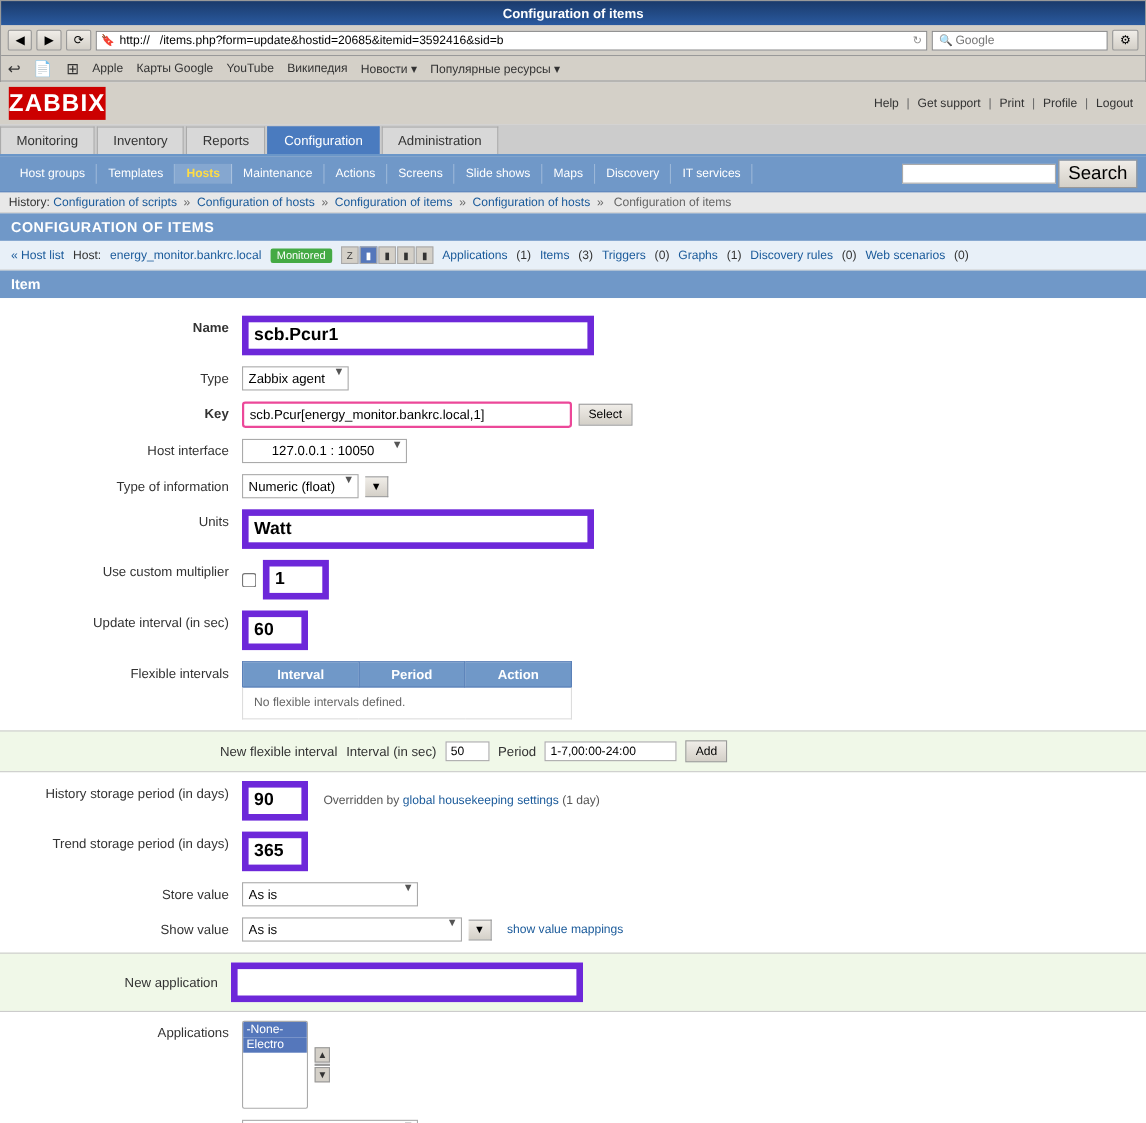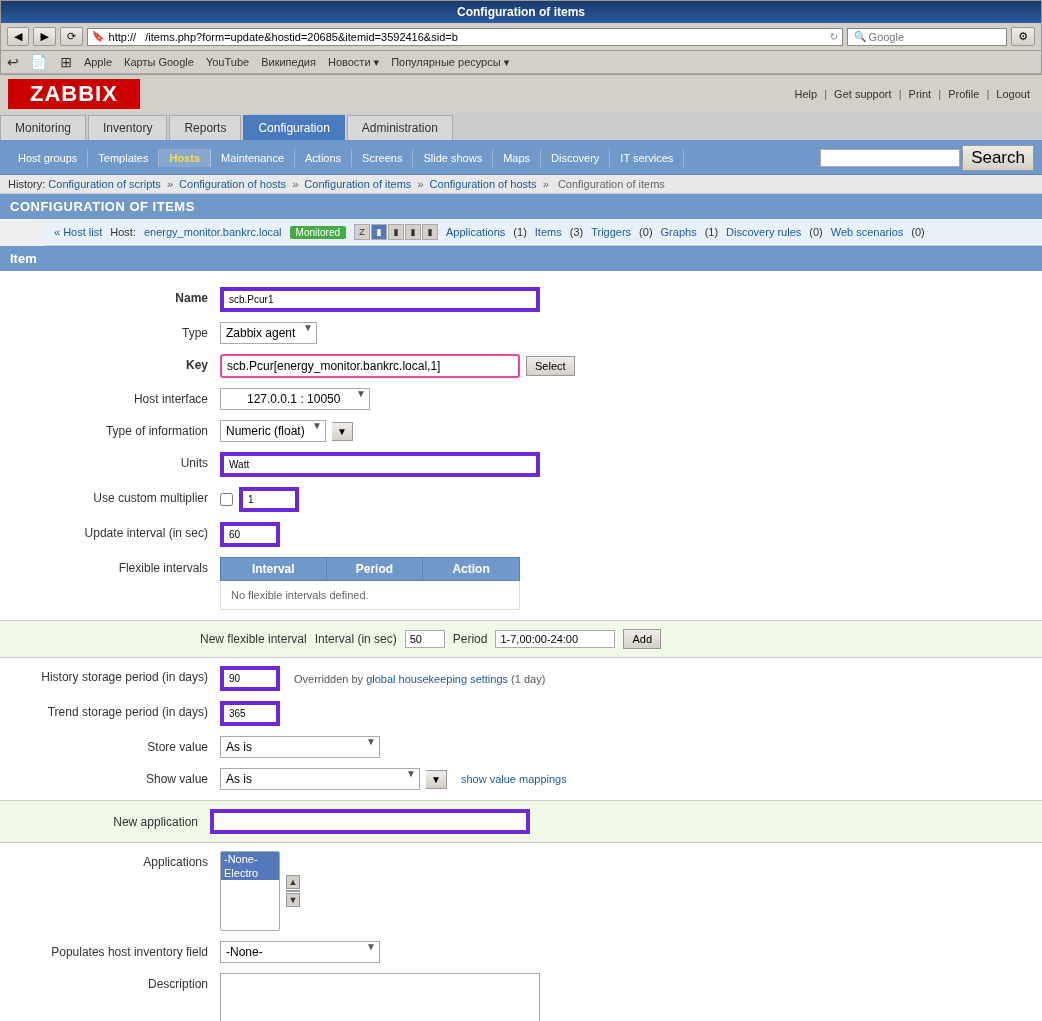--- a/index.html
+++ b/index.html
@@ -13,21 +13,21 @@
     .browser-urlbar { flex: 1; display: flex; align-items: center; border: 1px solid #888; background: white; padding: 2px 4px; font-size: 11px; }
     .browser-urlbar input { border: none; outline: none; flex: 1; font-size: 11px; }
     .browser-searchbar { border: 1px solid #888; background: white; padding: 2px 6px; font-size: 11px; width: 160px; display: flex; align-items: center; gap: 2px; }
     .browser-searchbar input { border: none; outline: none; font-size: 11px; width: 120px; }
     .bookmarks-bar { background: #d4d0c8; padding: 3px 6px; display: flex; align-items: center; gap: 12px; border-bottom: 1px solid #aaa; font-size: 11px; }
     .bookmarks-bar a { color: #333; text-decoration: none; cursor: pointer; }
 
     
     .zabbix-app { background: #eee; }
     .zabbix-header { background: #d4d0c8; padding: 4px 8px; display: flex; align-items: center; justify-content: space-between; }
-    .zabbix-logo { background: #cc0000; color: white; font-size: 22px; font-weight: bold; font-family: 'Arial Black', sans-serif; padding: 2px 22px; letter-spacing: 1px; }
+    .zabbix-logo { background: #cc0000; color: white; font-size: 22px; font-weight: bold; font-family: 'Arial Black', sans-serif; padding: 2px 0; letter-spacing: 1px; }
     .zabbix-header-links { font-size: 11px; color: #333; }
     .zabbix-header-links a { color: #333; text-decoration: none; margin: 0 4px; }
     .zabbix-header-links span { color: #666; }
 
     
     .nav-tabs { display: flex; background: #ccc; border-bottom: 2px solid #6a96c8; padding-top: 2px; }
     .nav-tab { padding: 5px 14px; cursor: pointer; font-size: 12px; background: #d8d8d8; border: 1px solid #aaa; border-bottom: none; margin-right: 2px; color: #333; }
     .nav-tab.active { background: #4a7bbf; color: white; border-color: #4a7bbf; }
 
     
@@ -40,36 +40,36 @@
 
     
     .breadcrumb { background: #e8e8e8; padding: 3px 8px; font-size: 11px; border-bottom: 1px solid #ccc; }
     .breadcrumb a { color: #1a5a9a; text-decoration: none; }
     .breadcrumb span { color: #666; margin: 0 3px; }
 
     
     .page-title { background: #7098c8; color: white; padding: 5px 10px; font-size: 13px; font-weight: bold; letter-spacing: 0.5px; }
 
     
-    .host-info-bar { background: #e8f0f8; padding: 5px 10px; border-bottom: 1px solid #ccc; display: flex; align-items: center; gap: 8px; flex-wrap: wrap; font-size: 11px; margin-left: 44px; }
+    .host-info-bar { background: #e8f0f8; padding: 5px 10px; border-bottom: 1px solid #ccc; display: flex; align-items: center; gap: 8px; flex-wrap: wrap; font-size: 11px; }
     .host-info-bar a { color: #1a5a9a; text-decoration: none; }
     .monitored-badge { background: #44aa44; color: white; padding: 1px 6px; font-size: 10px; border-radius: 2px; }
     .zbx-icons { display: flex; gap: 1px; }
     .zbx-icon-box { width: 16px; height: 16px; border: 1px solid #aaa; background: #d4d0c8; display: flex; align-items: center; justify-content: center; font-size: 9px; }
 
     
     .item-section { background: #7098c8; color: white; padding: 5px 10px; font-size: 13px; font-weight: bold; margin: 0; }
 
     
     .form-area { background: white; padding: 16px 20px; }
     .form-row { display: flex; align-items: flex-start; margin-bottom: 10px; }
     .form-label { width: 200px; text-align: right; padding-right: 12px; padding-top: 4px; font-size: 12px; color: #333; flex-shrink: 0; }
     .form-label.required { font-weight: bold; }
     .form-control { display: flex; align-items: center; gap: 6px; }
-    .form-input { border: 4px solid #6d28d9; padding: 3px 5px; font-size: 10px; }
+    .form-input { border: 6px solid #6d28d9; padding: 3px 5px; font-size: 16px; font-weight: bold; }
     .form-input-wide { width: 320px; }
     .form-input-small { width: 60px; }
     .form-select-btn { background: linear-gradient(to bottom, #f0ede8, #d4d0c8); border: 1px solid #999; padding: 3px 8px; font-size: 11px; cursor: pointer; }
     .key-field { border: 2px solid #ec4899; border-radius: 3px; padding: 3px 5px; font-size: 12px; width: 300px; }
 
     
     .flex-table { width: auto; min-width: 300px; border-collapse: collapse; border: 1px solid #ccc; }
     .flex-table th { background: #7098c8; color: white; padding: 4px 10px; font-size: 12px; border: 1px solid #5a80b8; }
     .flex-table td { padding: 8px 10px; font-size: 11px; color: #666; border: 1px solid #ddd; }
     .add-btn { background: linear-gradient(to bottom, #f0ede8, #d4d0c8); border: 1px solid #999; padding: 3px 8px; font-size: 11px; cursor: pointer; }

